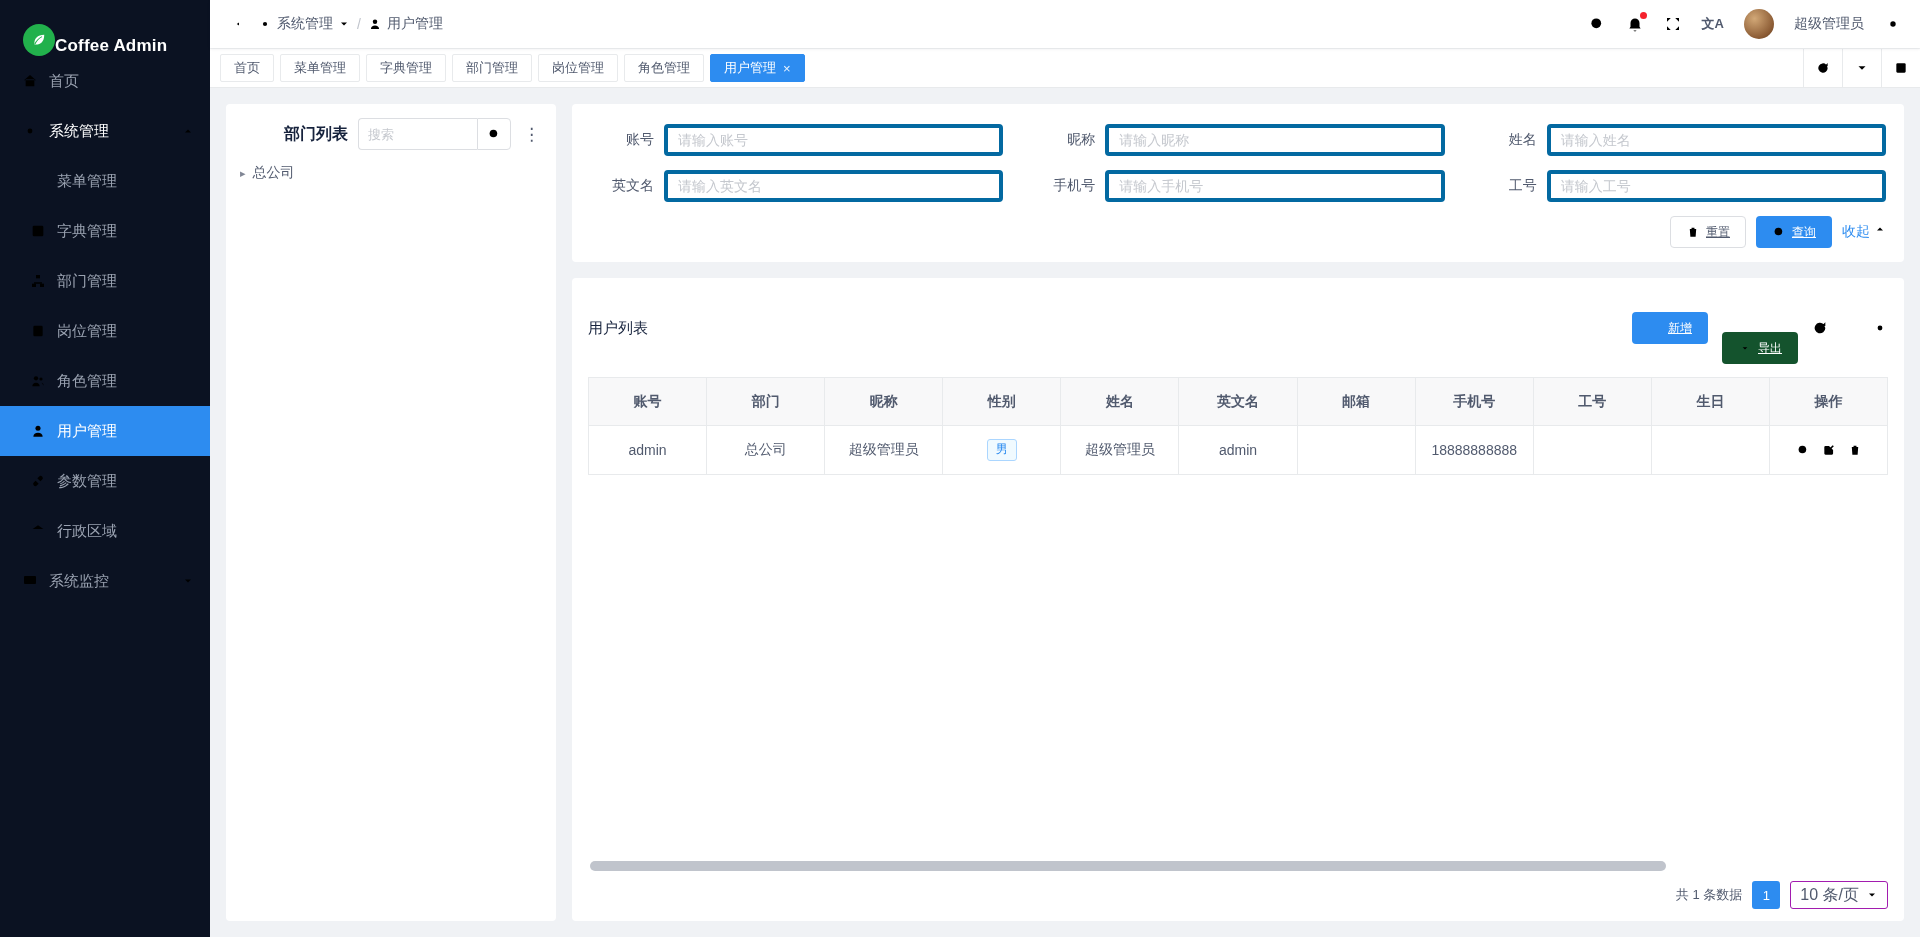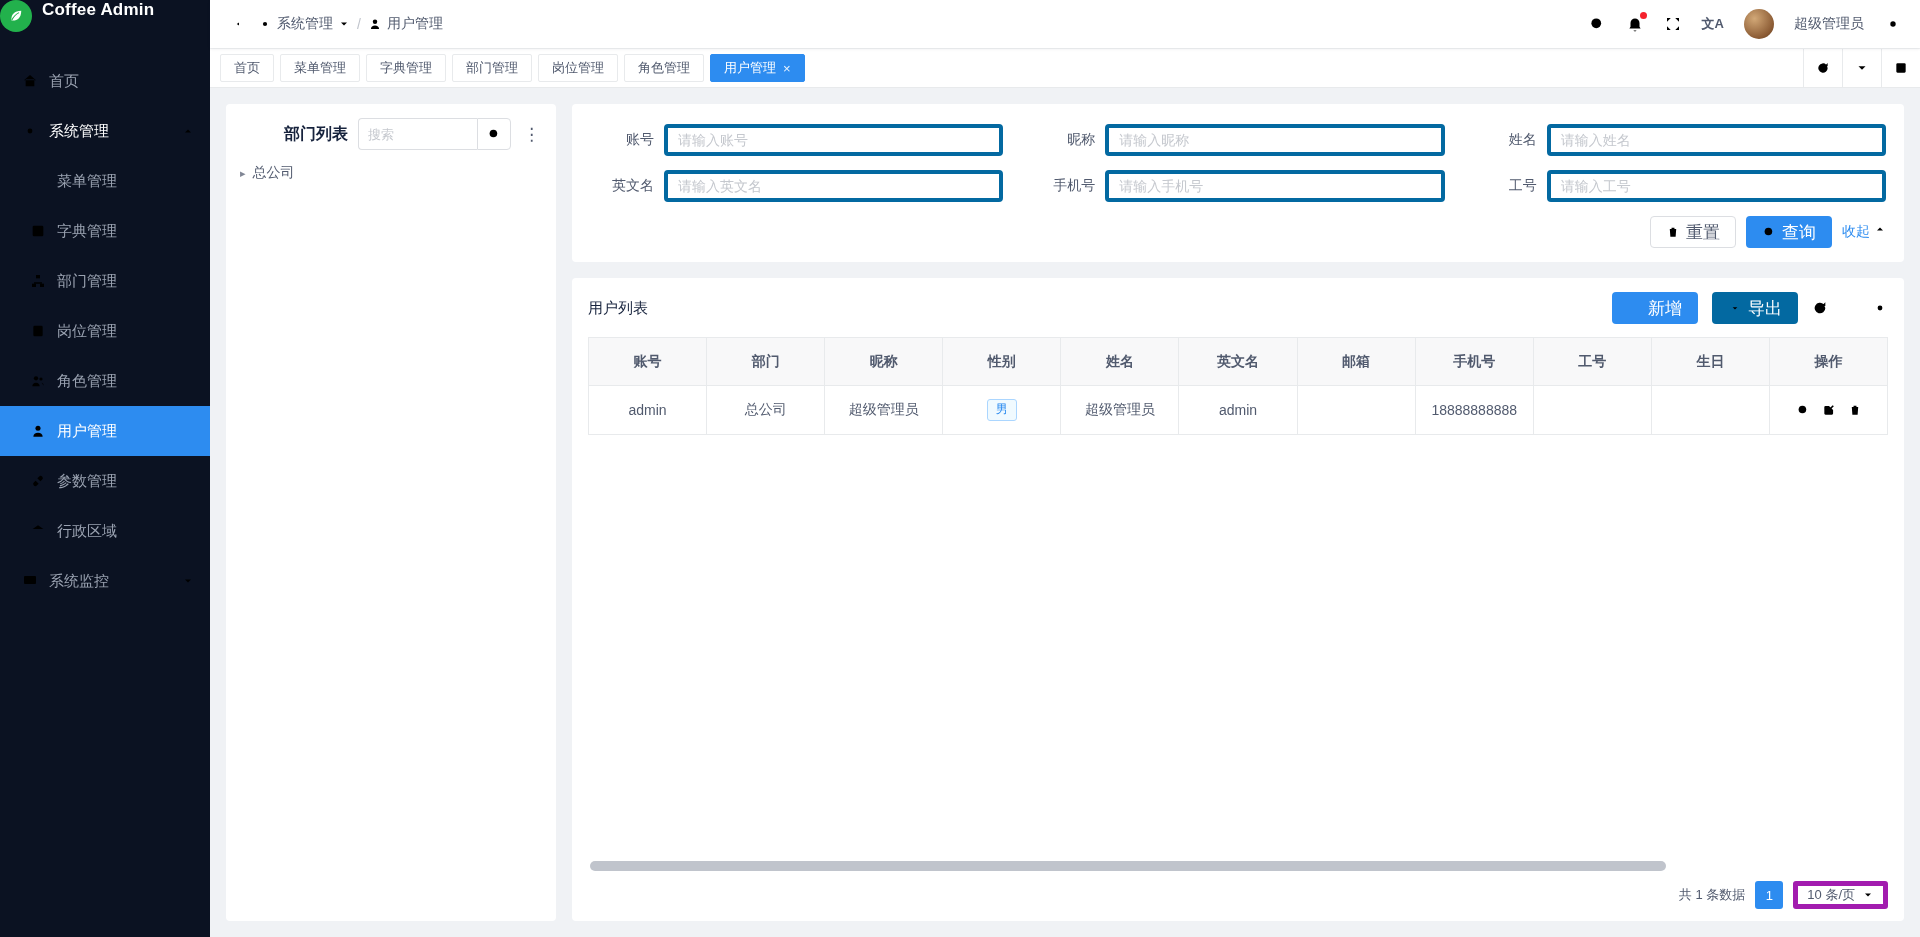--- a/index.html
+++ b/index.html
@@ -9,21 +9,21 @@
   input { font-family: inherit; outline:none; }
   .si12 { width:12px; height:12px; }
   .si14 { width:14px; height:14px; }
   .si16 { width:16px; height:16px; }
   .si18 { width:18px; height:18px; }
 
   .app { display:flex; width:1920px; height:937px; }
 
   
   .sidebar { width:210px; flex-shrink:0; background:#0b1222; display:flex; flex-direction:column; overflow:hidden; }
-  .logo { height:56px; display:flex; align-items:flex-start; gap:10px; padding-left:0; flex-shrink:0; }
+  .logo { height:56px; display:flex; align-items:flex-end; gap:0; padding-left:23px; flex-shrink:0; }
   .logo-badge { width:32px; height:32px; border-radius:50%; background:#22b14c; display:flex; align-items:center; justify-content:center; }
   .logo-text { color:#ffffff; font-size:17px; font-weight:bold; letter-spacing:.2px; }
   .menu { flex:1; overflow:hidden; }
   .menu-item { height:50px; display:flex; align-items:center; gap:11px; padding:0 16px 0 22px; font-size:15px; color:#9aa2b1; cursor:pointer; }
   .menu-item .chev { margin-left:auto; display:flex; color:inherit; }
   .menu-item.trail { color:#ffffff; }
   .submenu .menu-item { padding-left:30px; }
   .menu-item.active { background:#2d8cf0; color:#ffffff; }
   .mi-icon { display:flex; align-items:center; }
 
@@ -70,24 +70,24 @@
   .right-col { flex:1; min-width:0; display:flex; flex-direction:column; gap:16px; }
 
   
   .filter-card { background:#fff; border-radius:4px; padding:20px 18px 14px; }
   .filter-grid { display:grid; grid-template-columns:1fr 1fr 1fr; column-gap:28px; row-gap:14px; }
   .field { display:flex; align-items:center; }
   .field label { width:64px; flex-shrink:0; text-align:right; margin-right:10px; font-size:14px; color:#515a6e; white-space:nowrap; }
   .field input { flex:1; min-width:0; height:32px; border:4px solid #0369a1; border-radius:4px; padding:0 10px; font-size:14px; color:#515a6e; }
   .field input::placeholder { color:#c5c8ce; }
   .filter-actions { display:flex; justify-content:flex-end; align-items:center; gap:10px; margin-top:14px; }
-  .btn { height:32px; display:inline-flex; align-items:center; gap:6px; padding:0 15px; border-radius:4px; font-size:17px; border:1px solid transparent; }
+  .btn { height:32px; display:inline-flex; align-items:center; gap:6px; padding:0 15px; border-radius:4px; font-size:12px; border:1px solid transparent;text-decoration:underline; }
   .btn-default { background:#fff; border-color:#dcdee2; color:#515a6e; }
   .btn-primary { background:#2d8cf0; color:#fff; }
-  .btn-warning { background:#0369a1; color:#fff; }
+  .btn-warning { background:#14532d; color:#fff;margin-top:40px; }
   .link-collapse { display:inline-flex; align-items:flex-start; gap:4px; color:#2d8cf0; font-size:14px; }
 
   
   .table-card { flex:1; min-height:0; background:#fff; border-radius:4px; padding:14px 16px 12px; display:flex; flex-direction:column; }
   .table-toolbar { display:flex; align-items:center; justify-content:space-between; margin-bottom:13px; }
   .table-title { font-size:15px; color:#17233d; }
   .toolbar-right { display:flex; align-items:center; gap:14px; }
   .icon-btn { display:flex; align-items:center; color:#515a6e; }
 
   .user-table { width:100%; border-collapse:collapse; table-layout:fixed; font-size:14px; color:#515a6e; }
@@ -98,21 +98,21 @@
   .op-actions { display:flex; align-items:center; justify-content:center; gap:12px; }
   .op-view, .op-edit { color:#2d8cf0; display:flex; }
   .op-delete { color:#ed4014; display:flex; }
 
   .table-spacer { flex:1; }
   .h-scrollbar { height:10px; margin:6px 2px 10px; flex-shrink:0; }
   .h-scrollbar .thumb { width:83%; height:10px; background:#c0c4cc; border-radius:5px; }
 
   .pagination { display:flex; justify-content:flex-end; align-items:center; gap:10px; font-size:13px; color:#515a6e; flex-shrink:0; }
   .page-num { width:28px; height:28px; background:#2d8cf0; color:#fff; border-radius:3px; display:flex; align-items:center; justify-content:center; font-size:13px; }
-  .page-size { height:28px; border:5px solid #a21caf; border-radius:3px; display:inline-flex; align-items:center; gap:7px; padding:0 9px; background:#fff; color:#515a6e; font-size:13px; }
+  .page-size { height:28px; border:1px solid #a21caf; border-radius:3px; display:inline-flex; align-items:center; gap:7px; padding:0 9px; background:#fff; color:#515a6e; font-size:16px; }
 </style>
 </head>
 <body>
 
 <div class="app">
 
   <aside class="sidebar">
     <div class="logo">
       <span class="logo-badge">
         <svg class="si18" viewBox="0 0 24 24">

